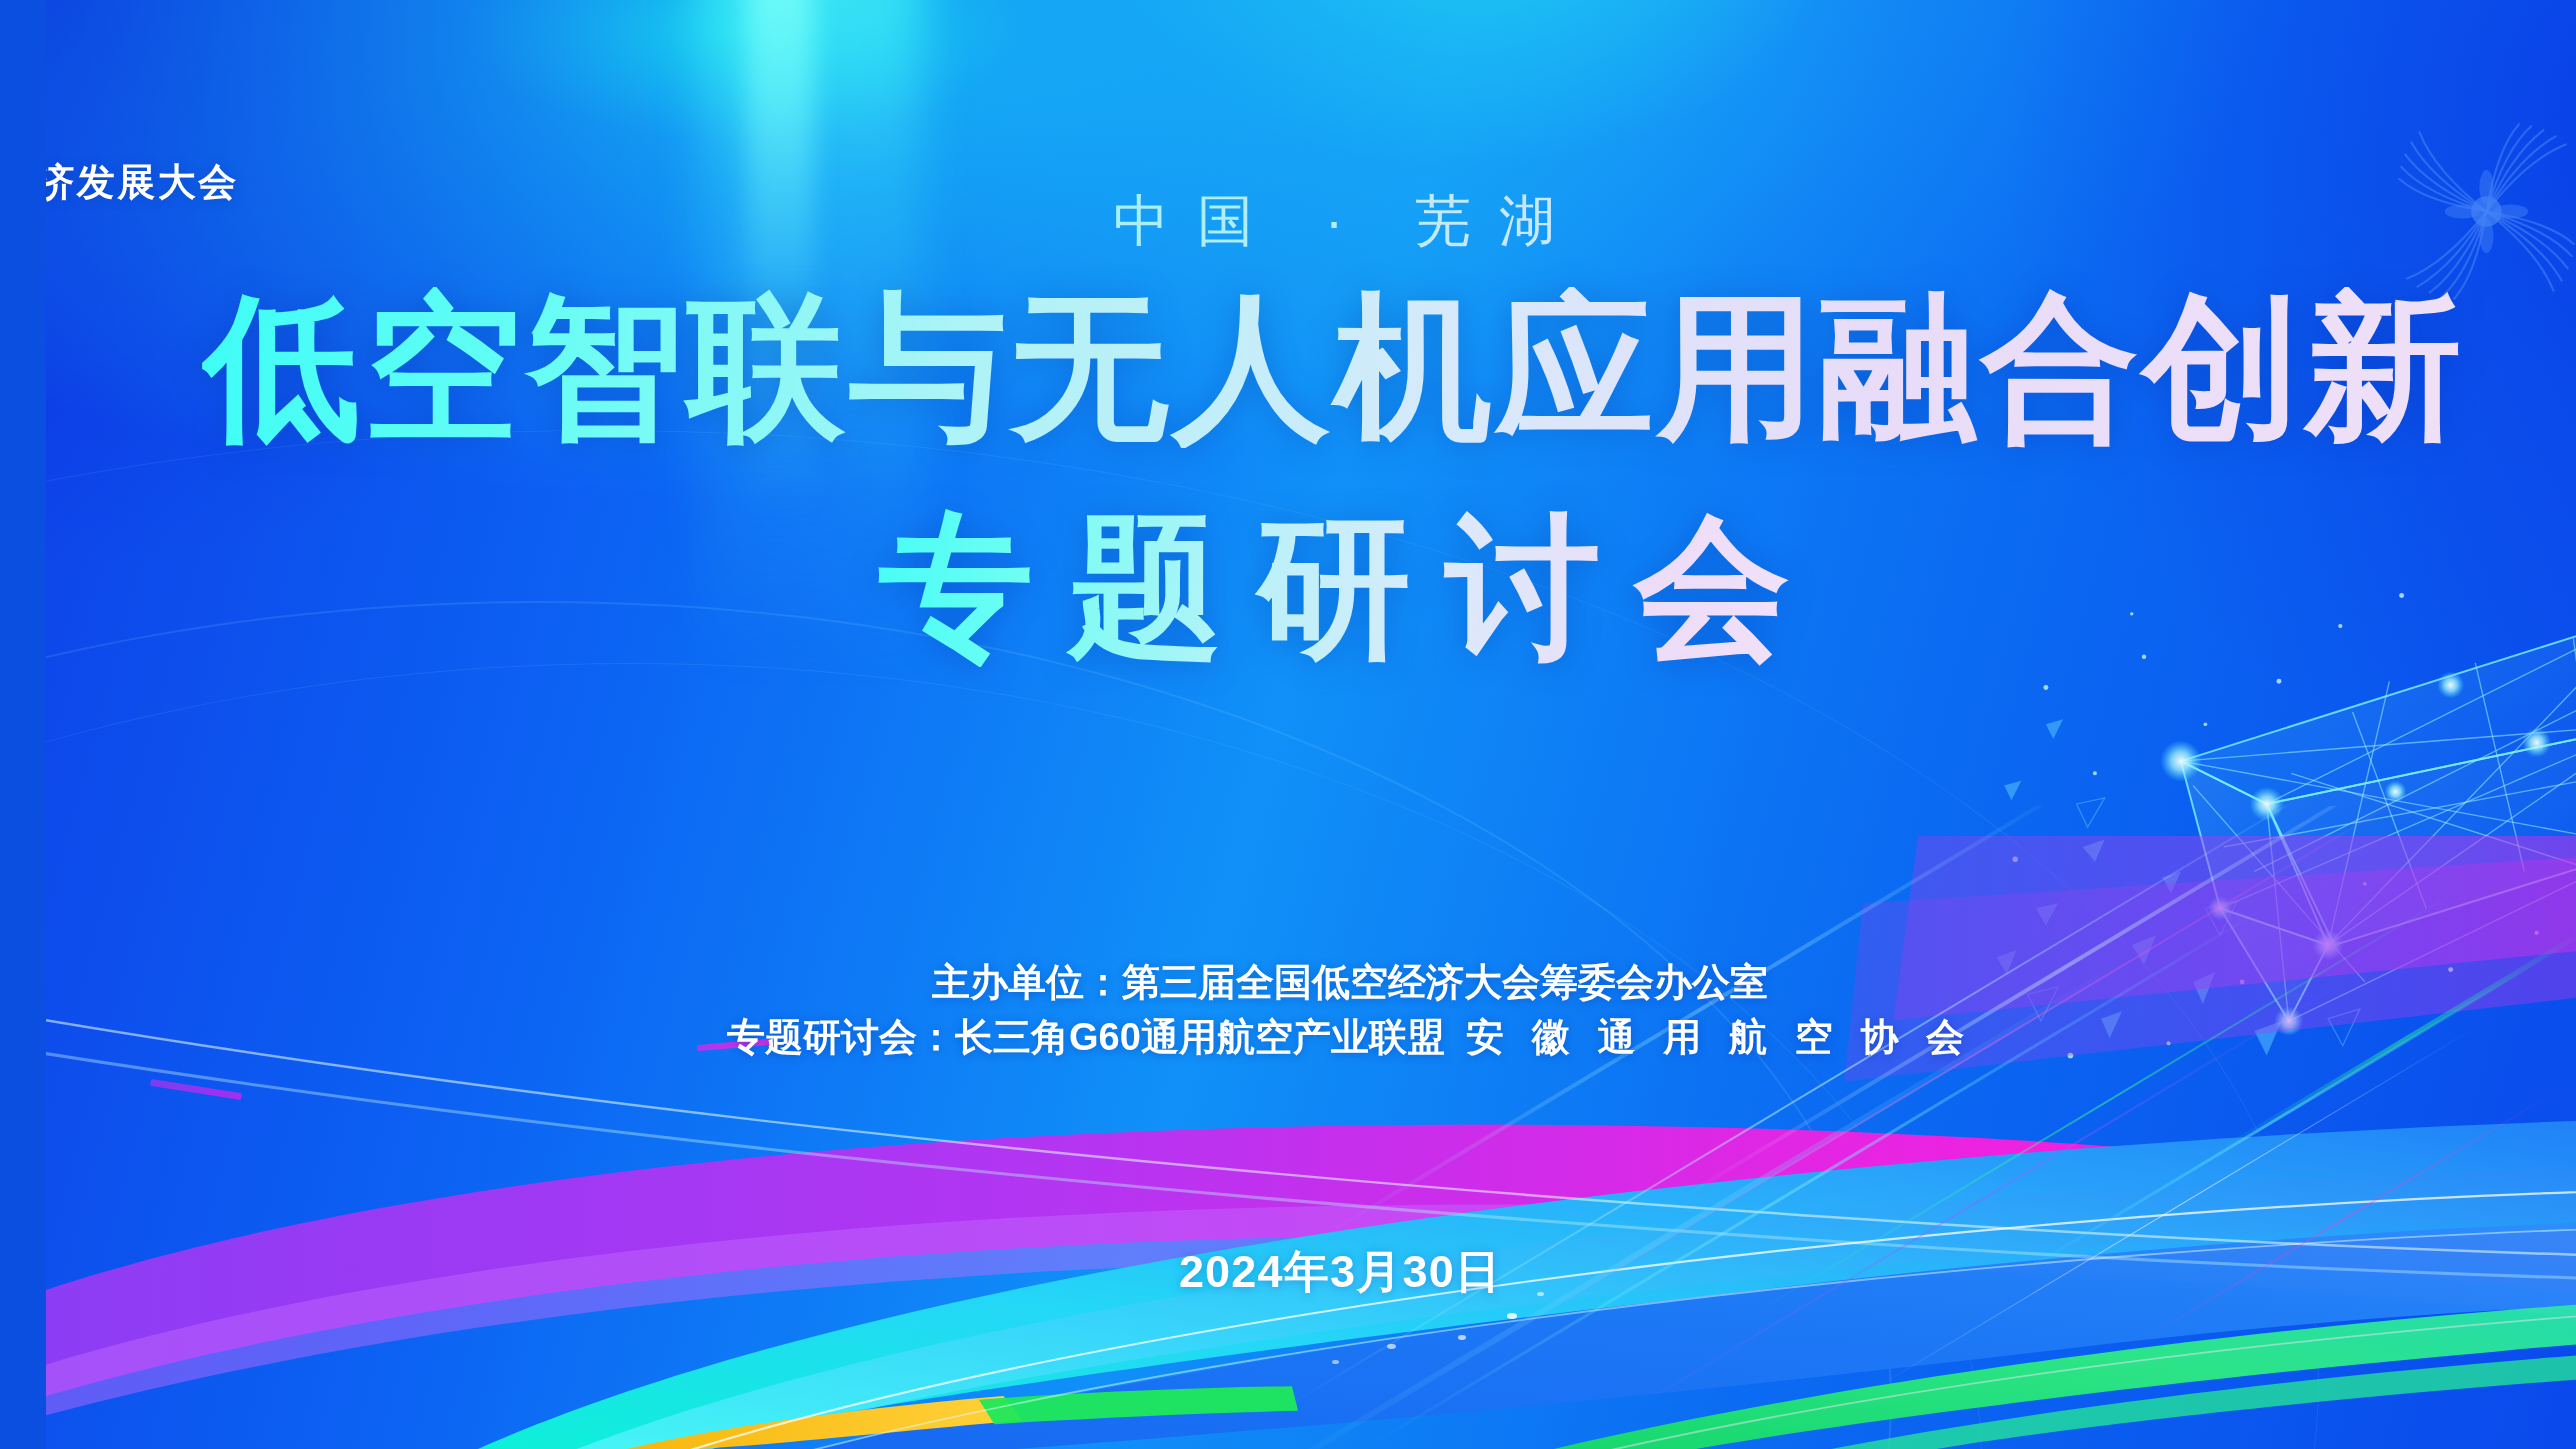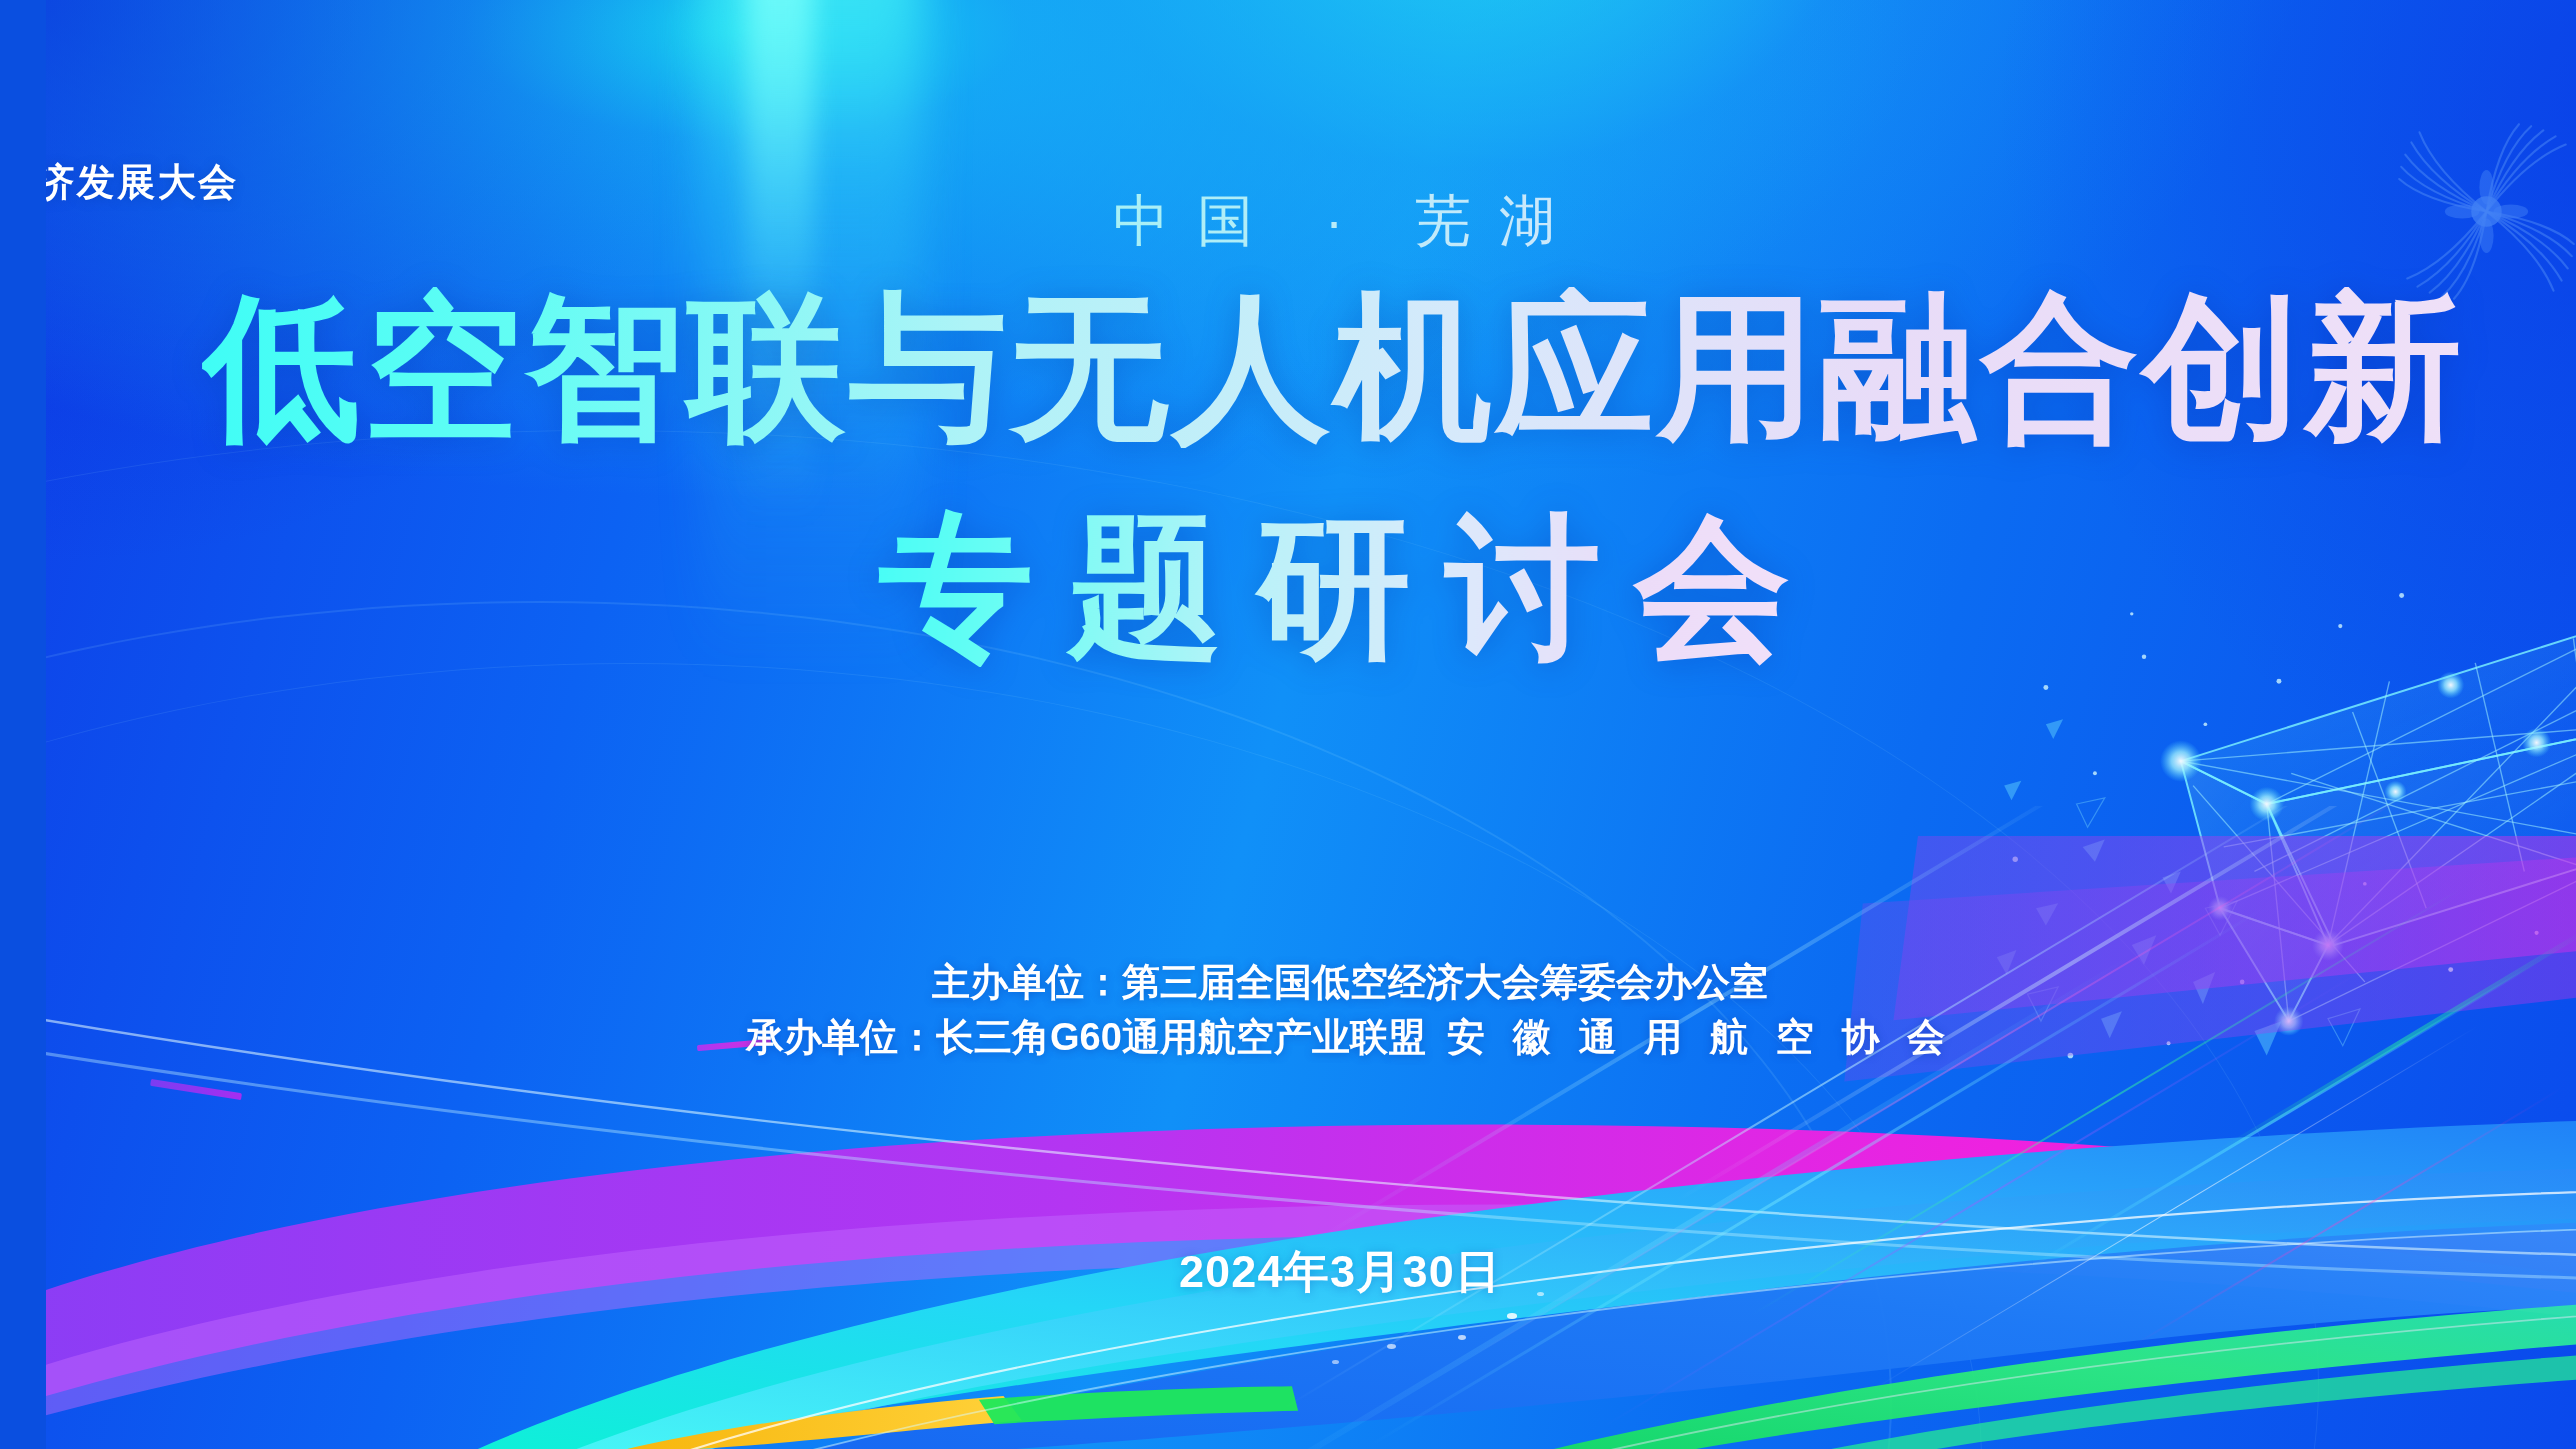--- a/index.html
+++ b/index.html
@@ -450,20 +450,20 @@
 
   <div class="subtitle">中国 · 芜湖</div>
 
   <div class="title-line1">低空智联与无人机应用融合创新</div>
 
   <div class="title-line2">专题研讨会</div>
 
   <div class="org-block">
     <div class="org-line">主办单位：第三届全国低空经济大会筹委会办公室</div>
     <div class="org-line">
-      <span>承办单位：长三角G60通用航空产业联盟</span><span>&nbsp;&nbsp;</span><span class="spaced">安 徽 通 用 航 空 协 会</span>
+      <span>专题研讨会：长三角G60通用航空产业联盟</span><span>&nbsp;&nbsp;</span><span class="spaced">安 徽 通 用 航 空 协 会</span>
     </div>
   </div>
 
   <div class="date-line">2024年3月30日</div>
 
 </div>
 
 
 </body></html>

